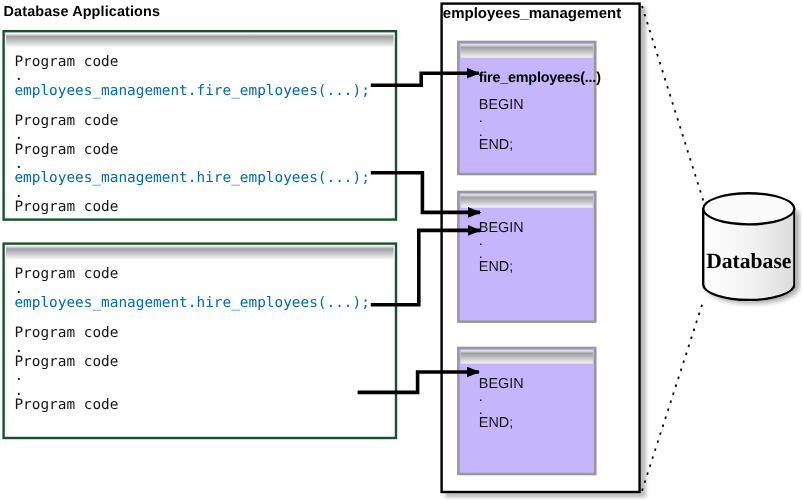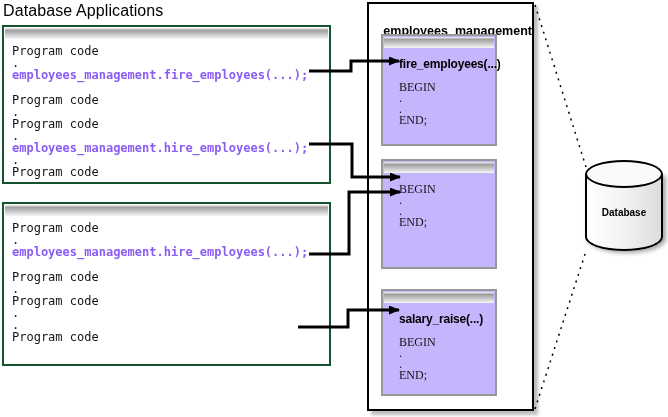--- a/index.html
+++ b/index.html
@@ -3,77 +3,77 @@
 <meta charset="utf-8">
 <style>
   html,body { margin:0; padding:0; background:#fff; }
   .canvas {
     position:relative; width:668px; height:417px; background:#ffffff;
     overflow:hidden; font-family:"Liberation Sans", sans-serif; color:#000;
   }
 
   .diagram-title {
     position:absolute; left:3px; top:2px;
-    font-size:16px; font-weight:normal; letter-spacing:0.1px;
+    font-size:12px; font-weight:bold; letter-spacing:0.1px;
   }
 
   
   .app-box {
     position:absolute; left:2px; width:329px; background:#fff;
     border:2px solid #14532d; box-sizing:border-box;
   }
   #app-box-1 { top:25px; height:159px; }
   #app-box-2 { top:202px; height:164px; }
 
   .title-bar {
     height:11px; margin:1px;
     background:linear-gradient(180deg,#f2f2f2 0%, #9f9f9f 22%, #c9c9c9 60%, #f6f6f6 100%);
   }
 
   .code { padding:5px 0 0 8px; font-family:"DejaVu Sans Mono", monospace; font-size:12px; color:#141414; }
   .code-line { height:12px; line-height:12px; white-space:pre; }
-  .code-line.call { font-weight:bold; color:#8b5cf6; }
+  .code-line.call { font-weight:normal; color:#0369a1; }
   .code-line.gap { margin-top:13px; }
 
   
   .package-box {
     position:absolute; left:367px; top:2px; width:167px; height:409px;
     border:2px solid #000; background:#fff; box-sizing:border-box;
     box-shadow:4px 4px 3px #bdbdbd;
   }
-  .package-title { margin-top:20px; text-align:right; font-weight:bold; font-size:12.5px; white-space:nowrap; }
+  .package-title { margin-top:0; text-align:left; font-weight:bold; font-size:12.5px; white-space:nowrap; }
 
   .proc-box {
     position:absolute; left:12px; width:116px; background:#c4b5fd;
     border:2px solid #989898; box-sizing:border-box;
   }
   #proc-box-1 { top:30px; height:112px; }
   #proc-box-2 { top:155px; height:110px; }
   #proc-box-3 { top:285px; height:107px; }
 
   .proc-title { margin-top:9px; padding-left:16px; font-weight:bold; font-size:12px; white-space:nowrap; letter-spacing:-0.2px; }
-  .proc-body { margin-top:11px; padding-left:16px; font-family:Liberation Serif, serif; font-size:12px; color:#141414; }
+  .proc-body { margin-top:11px; padding-left:16px; font-family:Liberation Sans, sans-serif; font-size:12px; color:#141414; }
   .proc-body .code-line { height:11px; line-height:11px; }
 
   
   .cyl-body {
     position:absolute; left:585px; top:174px; width:78px; height:77px;
     background:linear-gradient(90deg,#ffffff 0%, #f1f1f1 55%, #dcdcdc 100%);
     border:2.5px solid #000; border-top:none;
     border-radius:0 0 39px 39px / 0 0 14px 14px;
     box-sizing:border-box; box-shadow:3px 2px 4px rgba(0,0,0,0.35);
   }
   .cyl-top {
     position:absolute; left:585px; top:160px; width:78px; height:28px;
     background:#fafafa; border:2.5px solid #000; border-radius:50%;
     box-sizing:border-box; z-index:2;
   }
   .db-label {
     position:absolute; left:585px; top:207px; width:78px; text-align:center;
-    font-weight:bold; font-size:10px; z-index:3;
+    font-weight:bold; font-size:18px; z-index:3;font-family:Liberation Serif, serif;
   }
 
   
   .overlay { position:absolute; left:0; top:0; z-index:5; pointer-events:none; }
 </style>
 </head>
 <body>
 
 <div class="canvas">
 
@@ -129,21 +129,20 @@
       <div class="proc-body">
         <div class="code-line">BEGIN</div>
         <div class="code-line">.</div>
         <div class="code-line">.</div>
         <div class="code-line">END;</div>
       </div>
     </div>
 
     <div class="proc-box" id="proc-box-3">
       <div class="title-bar"></div>
-      <div class="proc-title">salary_raise(...)</div>
       <div class="proc-body">
         <div class="code-line">BEGIN</div>
         <div class="code-line">.</div>
         <div class="code-line">.</div>
         <div class="code-line">END;</div>
       </div>
     </div>
   </div>
 
   <div class="cyl-body"></div>

